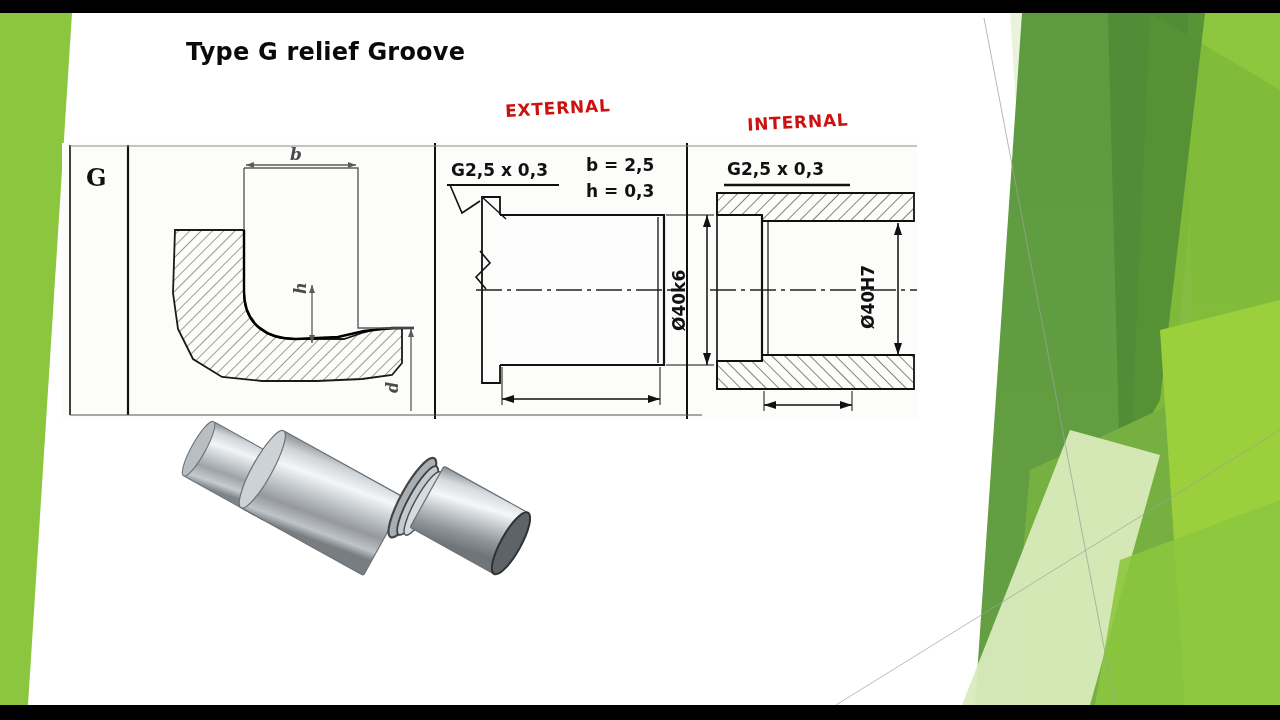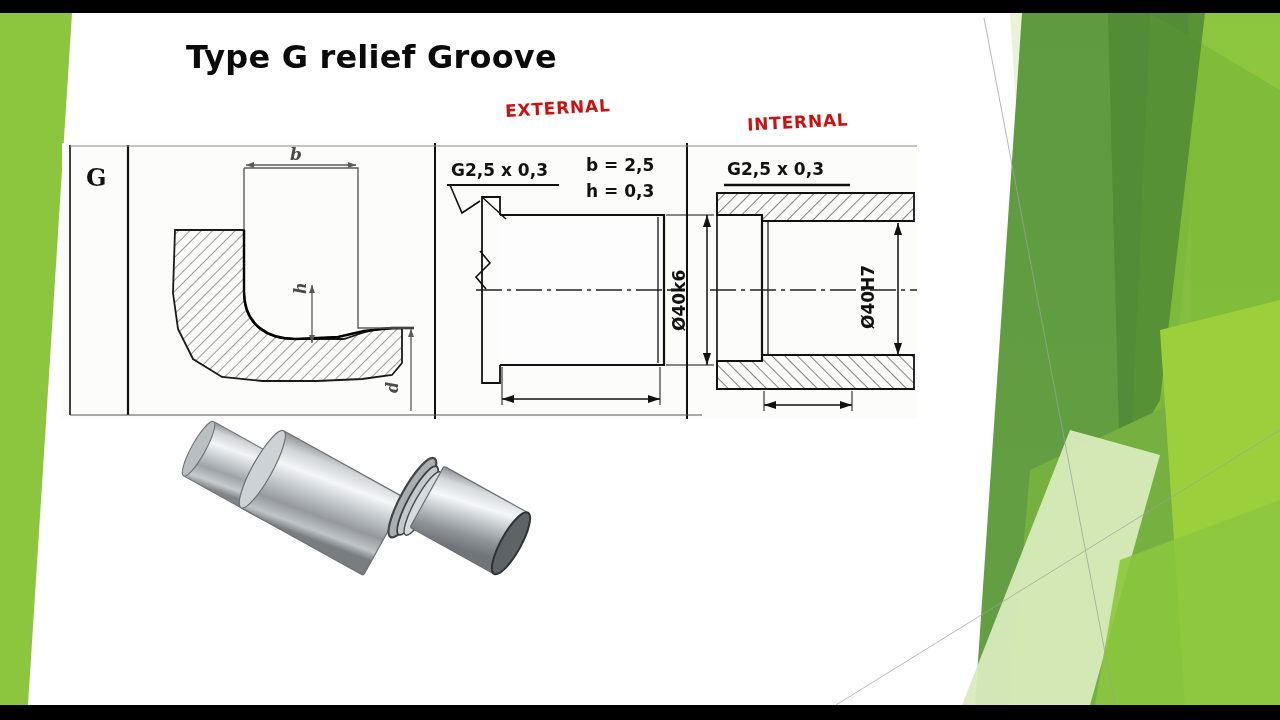--- a/index.html
+++ b/index.html
@@ -35,21 +35,21 @@
     pointer-events: none;
   }
 
   
   .content { position: absolute; inset: 0; z-index: 10; }
 
   .slide-title {
     position: absolute;
     left: 186px; top: 38px;
     font-family: "DejaVu Sans", sans-serif;
-    font-size: 32px;
+    font-size: 24px;
     font-weight: 600;
     color: #0a0a0a;
     letter-spacing: 0.2px;
     white-space: nowrap;
   }
 
   .lbl-ext, .lbl-int {
     position: absolute;
     font-family: "DejaVu Sans", sans-serif;
     font-size: 17px;

